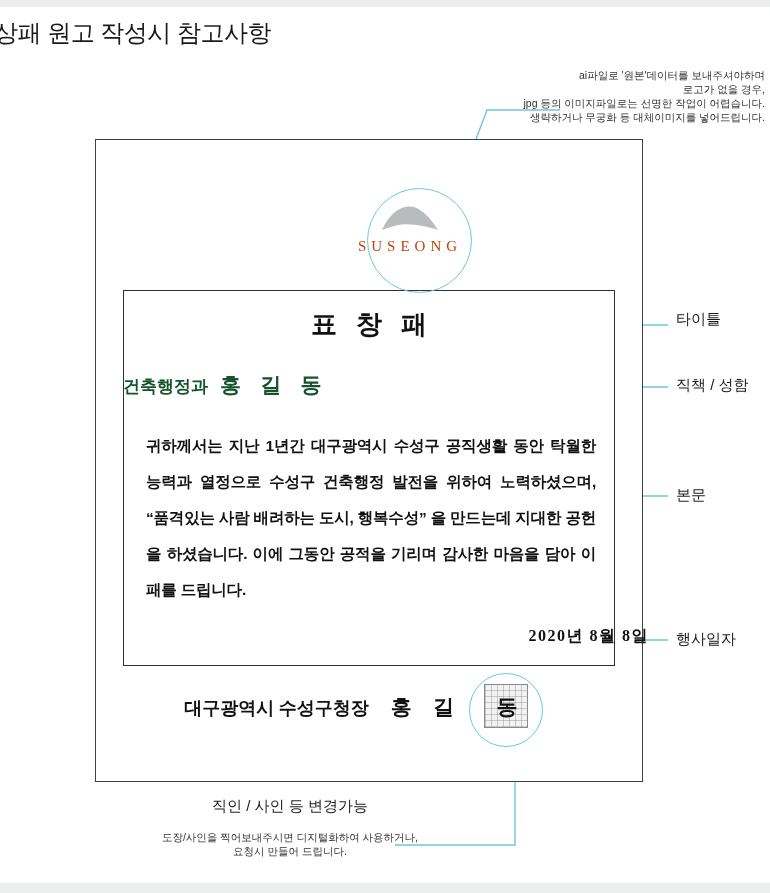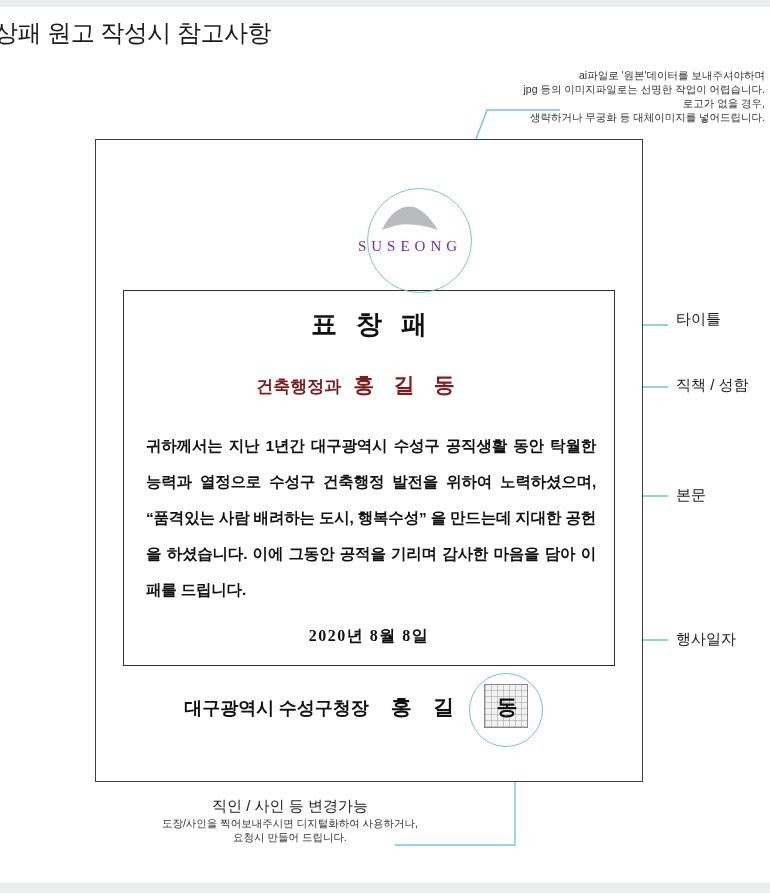--- a/index.html
+++ b/index.html
@@ -74,21 +74,21 @@
   .logo-mark {
     width: 64px;
     height: 34px;
     margin: 0 auto 4px auto;
     position: relative;
   }
   .logo-mark svg { display: block; }
   .logo-text {
     font-size: 15px;
     letter-spacing: 5px;
-    color: #6d28d9;
+    color: #c2410c;
     font-family: "Liberation Serif", serif;
   }
 
   
   .cert-title {
     position: absolute;
     left: 123px;
     top: 307px;
     width: 492px;
     text-align: center;
@@ -97,23 +97,23 @@
     font-weight: bold;
     letter-spacing: 19px;
     text-indent: 19px;
     color: #111111;
   }
   .cert-recipient {
     position: absolute;
     left: 123px;
     top: 371px;
     width: 472px;
-    text-align: center;
-    font-family: "Liberation Serif", serif;
-    color: #7f1d1d;
+    text-align: left;
+    font-family: "Liberation Serif", serif;
+    color: #14532d;
     white-space: nowrap;
   }
   .cert-recipient .role {
     font-size: 17px;
     font-weight: bold;
     letter-spacing: 0px;
   }
   .cert-recipient .name {
     font-size: 21px;
     font-weight: bold;
@@ -131,26 +131,27 @@
     line-height: 36px;
     color: #111111;
     text-align: justify;
     letter-spacing: -0.2px;
   }
   .cert-date {
     position: absolute;
     left: 123px;
     top: 626px;
     width: 492px;
-    text-align: center;
+    text-align: right;
     font-family: "Liberation Serif", serif;
     font-size: 16px;
     font-weight: bold;
     letter-spacing: 1.5px;
     color: #111111;
+    padding-left: 34px;
   }
   .cert-signer {
     position: absolute;
     left: 123px;
     top: 693px;
     width: 400px;
     text-align: center;
     font-family: "Liberation Serif", serif;
     color: #111111;
     white-space: nowrap;
@@ -255,21 +256,21 @@
   .note-bottom {
     position: absolute;
     left: 120px;
     top: 797px;
     width: 340px;
     text-align: center;
   }
   .note-bottom .note-head {
     font-size: 15px;
     color: #1a1a1a;
-    margin-bottom: 0;
+    margin-bottom: 14px;
   }
   .note-bottom .note-sub {
     font-size: 10.5px;
     color: #333333;
     line-height: 14px;
   }
 </style>
 </head>
 <body>
 
@@ -325,22 +326,22 @@
 <div class="anno-circle circle-logo"></div>
 <div class="anno-circle circle-seal"></div>
 
 <div class="side-label lbl-title">타이틀</div>
 <div class="side-label lbl-role">직책 / 성함</div>
 <div class="side-label lbl-body">본문</div>
 <div class="side-label lbl-date">행사일자</div>
 
 <div class="note-top">
   <div class="note-sub">ai파일로 '원본'데이터를 보내주셔야하며</div>
+  <div class="note-sub">로고가 없을 경우,</div>
   <div class="note-sub">jpg 등의 이미지파일로는 선명한 작업이 어렵습니다.</div>
-  <div class="note-sub">로고가 없을 경우,</div>
   <div class="note-sub">생략하거나 무궁화 등 대체이미지를 넣어드립니다.</div>
 </div>
 
 <div class="note-bottom">
   <div class="note-head">직인 / 사인 등 변경가능</div>
   <div class="note-sub">도장/사인을 찍어보내주시면 디지털화하여 사용하거나,</div>
   <div class="note-sub">요청시 만들어 드립니다.</div>
 </div>
 
 <div class="bottom-bar"></div>

